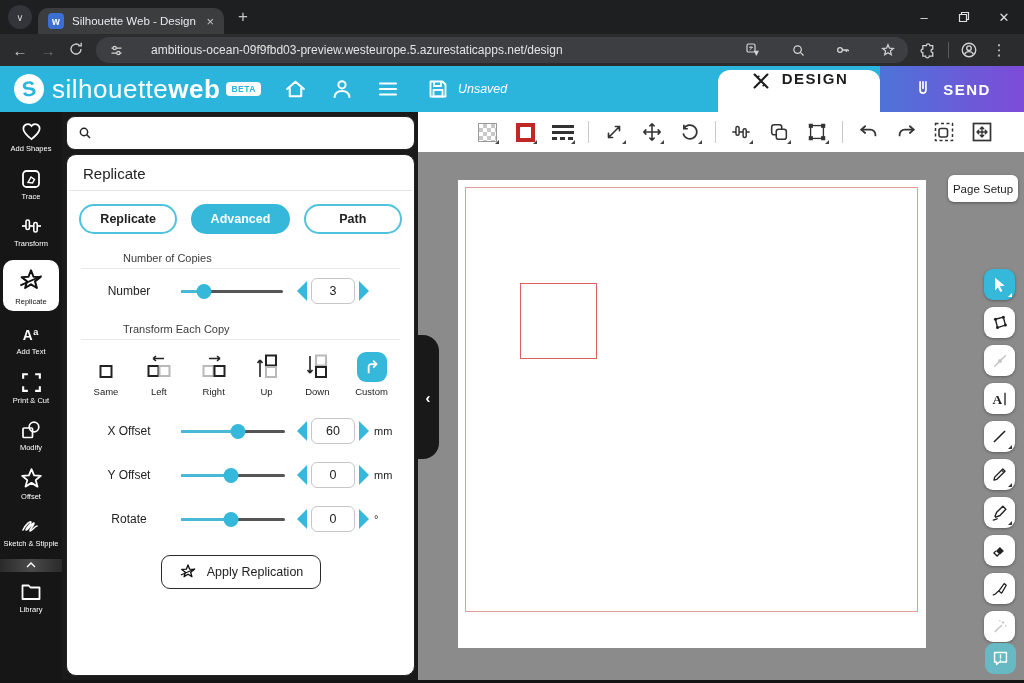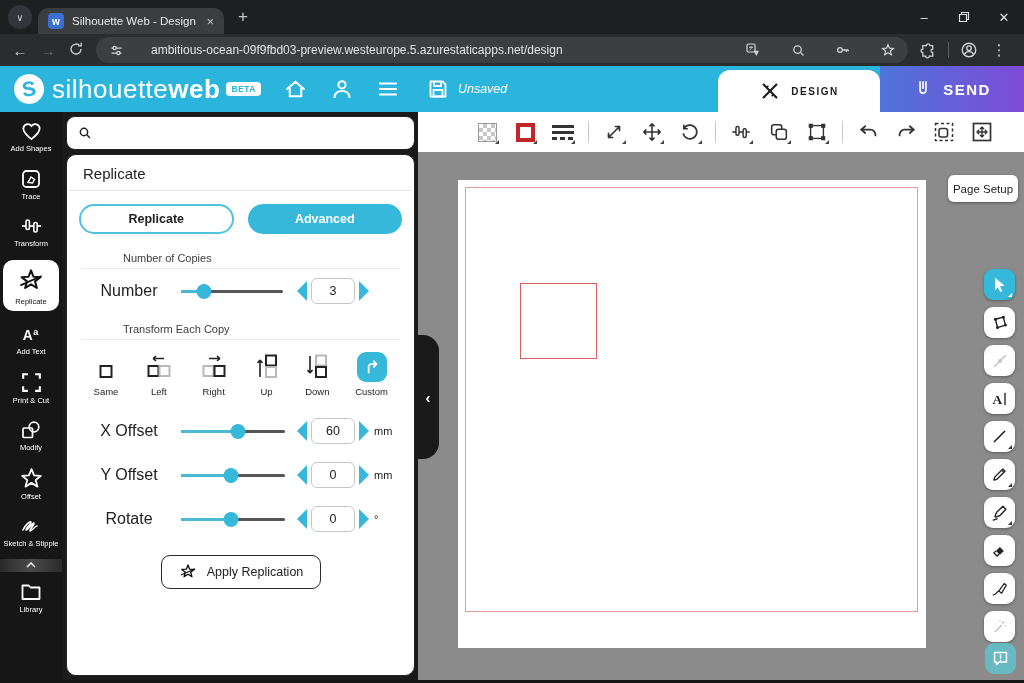--- a/index.html
+++ b/index.html
@@ -41,22 +41,22 @@
           font-size:21px; display:flex; align-items:center; justify-content:center; margin-left:14px;
           transform:rotate(-8deg); }
   .brand { color:#fff; font-size:26px; margin-left:8px; letter-spacing:.5px; }
   .brand .light { font-weight:300; }
   .brand .bold { font-weight:800; }
   .beta { background:#fff; color:#2bb5dc; font-size:8.5px; font-weight:bold; border-radius:4px;
           padding:2px 5px; margin-left:6px; letter-spacing:.5px; }
   .hicon { margin-left:22px; display:flex; align-items:center; }
   .unsaved { color:#fff; font-style:italic; font-size:12.5px; margin-left:8px; }
   .design-tab { position:absolute; right:144px; top:4px; width:162px; height:42px; background:#fff;
-                border-radius:12px 12px 0 0; display:flex; align-items:center; justify-content:center;
-                gap:10px; color:#1d1d1d; font-size:10px; font-weight:bold; letter-spacing:1.5px; }
+                border-radius:12px 12px 0 0; display:flex; align-items:flex-start; justify-content:center;
+                gap:10px; color:#1d1d1d; font-size:15px; font-weight:bold; letter-spacing:1.5px; }
   .send-zone { position:absolute; right:0; top:0; width:144px; height:46px;
                background:linear-gradient(90deg,#4d74d8,#7e4bd8); display:flex; align-items:center;
                justify-content:center; gap:10px; color:#fff; font-size:15px; font-weight:bold; letter-spacing:1.5px; }
 
   
   .main { position:absolute; left:0; top:112px; width:1024px; height:571px; background:#1a1a1a; }
 
   
   .sidebar { position:absolute; left:0; top:0; width:62px; height:100%; background:#161616;
              display:flex; flex-direction:column; align-items:center; }
@@ -77,21 +77,21 @@
            border:1.5px solid #222; border-radius:10px; overflow:hidden; }
   .ptitle { font-size:15px; color:#222; padding:10px 16px 8px; }
   .pdiv { height:1px; background:#e4e4e4; margin:0 2px; }
   .pills { display:flex; gap:14px; padding:13px 12px 8px; }
   .pill { flex:1; height:30px; border:2px solid #4fc3dc; border-radius:16px; background:#fff;
           color:#222; font-size:12.5px; font-weight:bold; display:flex; align-items:center; justify-content:center; }
   .pill.active { background:#35b8d9; border-color:#35b8d9; color:#fff; }
   .sect { font-size:11px; color:#3c3c3c; padding:10px 16px 4px;margin-left:40px; }
   .secdiv { height:1px; background:#e8e8e8; margin:0 14px; }
   .srow { display:flex; align-items:center; padding:0 14px; height:44px; }
-  .slabel { width:96px; text-align:center; font-size:16px; color:#222; }
+  .slabel { width:96px; text-align:center; font-size:12px; color:#222; }
   .track { flex:1; position:relative; height:3px; background:#555; border-radius:2px; margin:0 4px; }
   .track .fill { position:absolute; left:0; top:0; height:3px; background:#49b9d6; border-radius:2px; }
   .track .thumb { position:absolute; top:-6px; width:15px; height:15px; border-radius:50%; background:#35b8d9;
                   transform:translateX(-50%); }
   .arrL { width:0; height:0; border-top:10px solid transparent; border-bottom:10px solid transparent;
           border-right:10px solid #35b8d9; margin-left:8px; }
   .arrR { width:0; height:0; border-top:10px solid transparent; border-bottom:10px solid transparent;
           border-left:10px solid #35b8d9; margin-left:4px; }
   .vbox { width:44px; height:26px; border:1.5px solid #c6c6c6; border-radius:6px; margin-left:4px;
           display:flex; align-items:center; justify-content:center; font-size:12.5px; color:#222; background:#fff; }
@@ -363,20 +363,21 @@
         </svg>
     </div>
 
     <div class="panel">
       <div class="ptitle">Replicate</div>
       <div class="pdiv"></div>
 
       <div class="pills">
         <div class="pill">Replicate</div>
         <div class="pill active">Advanced</div>
+        <div class="pill">Path</div>
       </div>
 
       <div class="sect">Number of Copies</div>
       <div class="secdiv"></div>
 
       <div class="srow">
         <span class="slabel">Number</span>
         <div class="track" style="margin-right:6px">
           <div class="fill" style="width:23%"></div>
             <div class="thumb" style="left:23%"></div>

